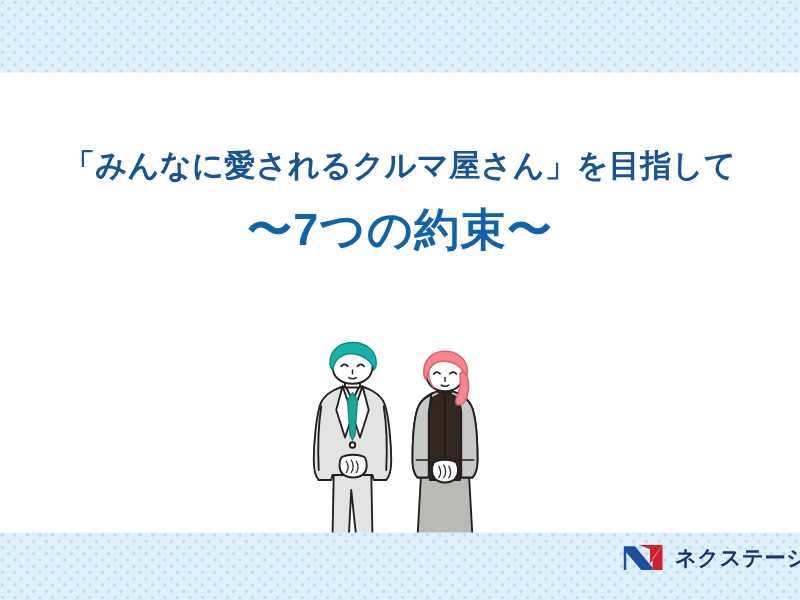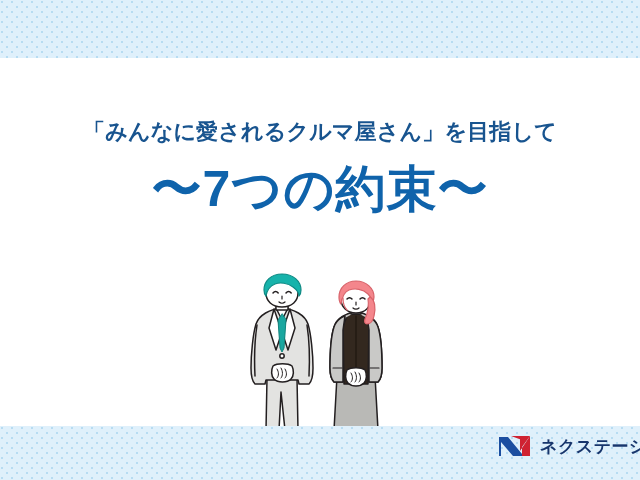--- a/index.html
+++ b/index.html
@@ -42,30 +42,30 @@
 
   
   .headline-wrap {
     position: absolute;
     left: 0;
     top: 118px;
     width: 640px;
     text-align: center;
   }
   .headline-main {
-    font-size: 22px;
+    font-size: 25px;
     line-height: 1.25;
     font-weight: 700;
     color: #18548f;
     letter-spacing: 0.2px;
     white-space: nowrap;
   }
   .headline-sub {
     margin-top: 14px;
-    font-size: 50px;
+    font-size: 36px;
     line-height: 1.18;
     font-weight: 700;
     color: #0f63ab;
     letter-spacing: 1px;
     white-space: nowrap;
   }
 
   
   .people {
     position: absolute;

